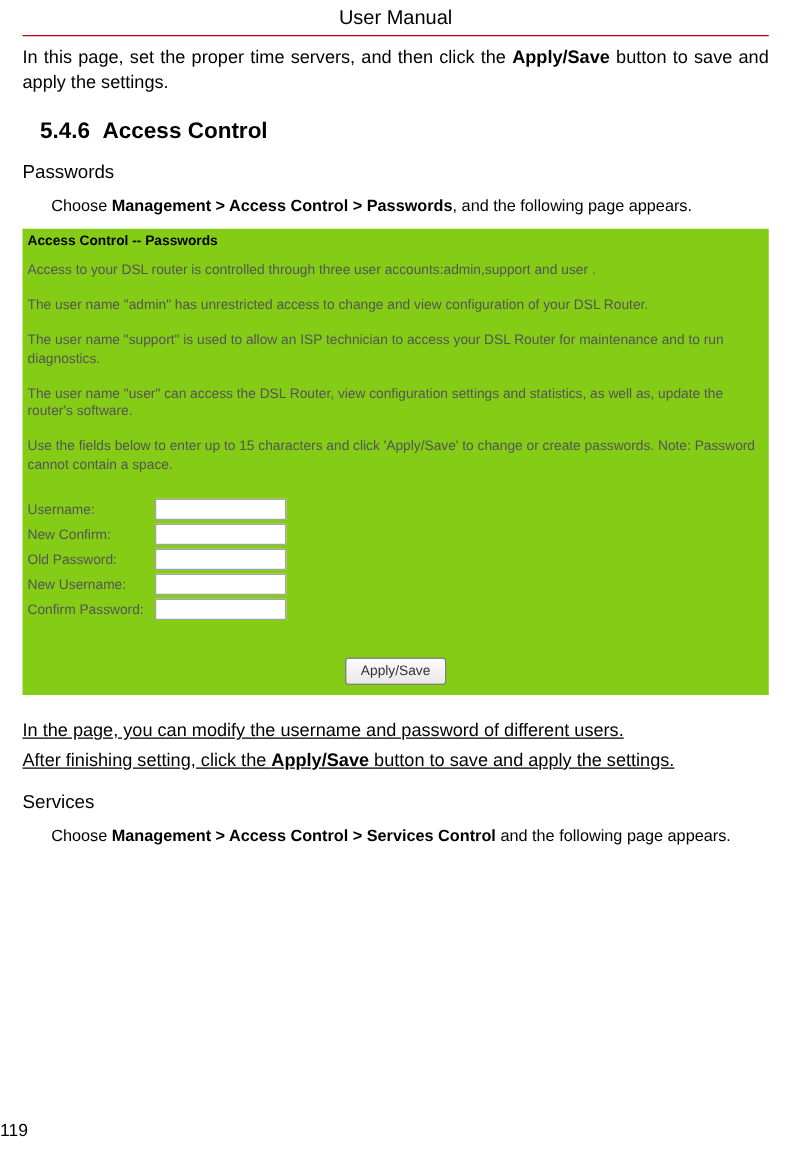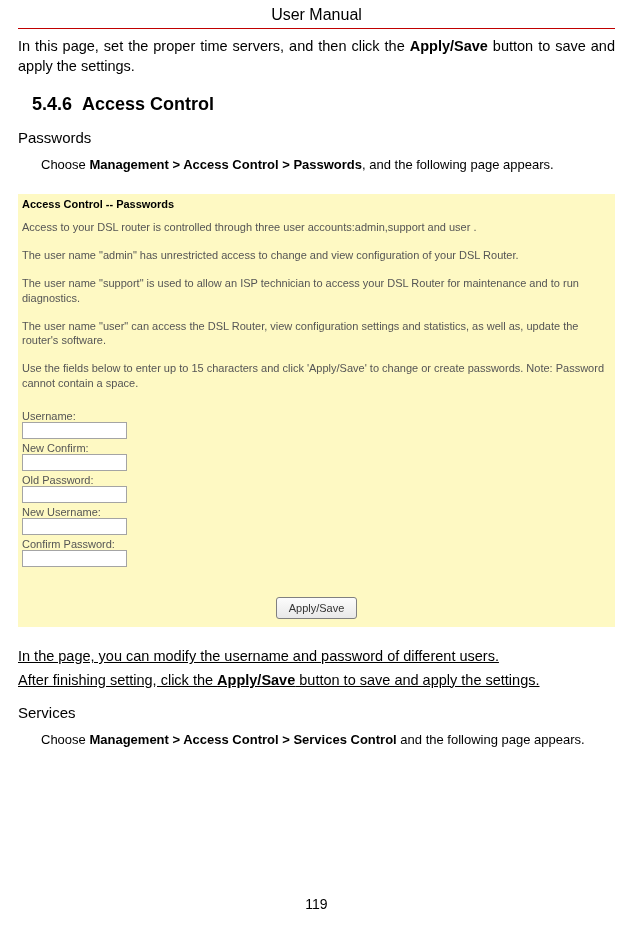--- a/index.html
+++ b/index.html
@@ -53,43 +53,43 @@
       margin-left: 23px;
     }
     .body-text-after {
       font-size: 14.5px;
       line-height: 1.35;
       text-align: justify;
       margin-bottom: 4px;
       text-decoration: underline;
     }
     .screenshot-box {
-      background: #fef9c3;
-      margin: 20px 0 20px 0;
+      background: #84cc16;
+      margin: 9px 0 20px 0;
       padding-bottom: 8px;
     }
     .panel-title {
       font-size: 11px;
       font-weight: bold;
       color: #000;
       padding: 4px 4px 10px 4px;
     }
     .panel-text {
       font-size: 11px;
       color: #555;
       padding: 0 4px 14px 4px;
       line-height: 1.3;
     }
     .form-area {
       padding: 6px 4px 0 4px;
     }
     .form-row {
       display: flex;
+      align-items: center;
       margin-bottom: 3px;
-      flex-direction: column;
     }
     .form-label {
       font-size: 11px;
       color: #555;
       width: 102px;
     }
     .form-input {
       border: 1px solid #a4a4a4;
       height: 17px;
       width: 105px;
@@ -111,21 +111,21 @@
       cursor: pointer;
     }
     .services-section {
       margin-top: 14px;
     }
     .page-number {
       position: absolute;
       bottom: 20px;
       left: 0;
       right: 0;
-      text-align: center;
+      text-align: left;
       font-size: 14px;
     }
     .b { font-weight: bold; }
   </style>
 </head>
 <body>
 
 <div class="page">
   <div class="header-title">User Manual</div>
   <hr class="divider">

